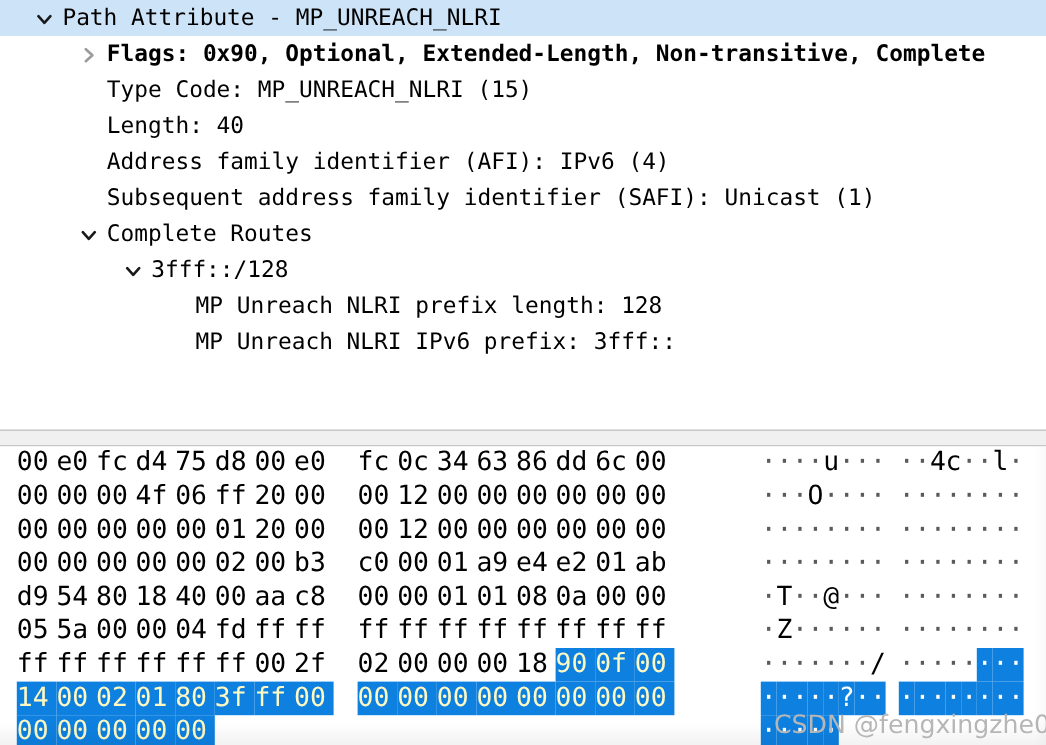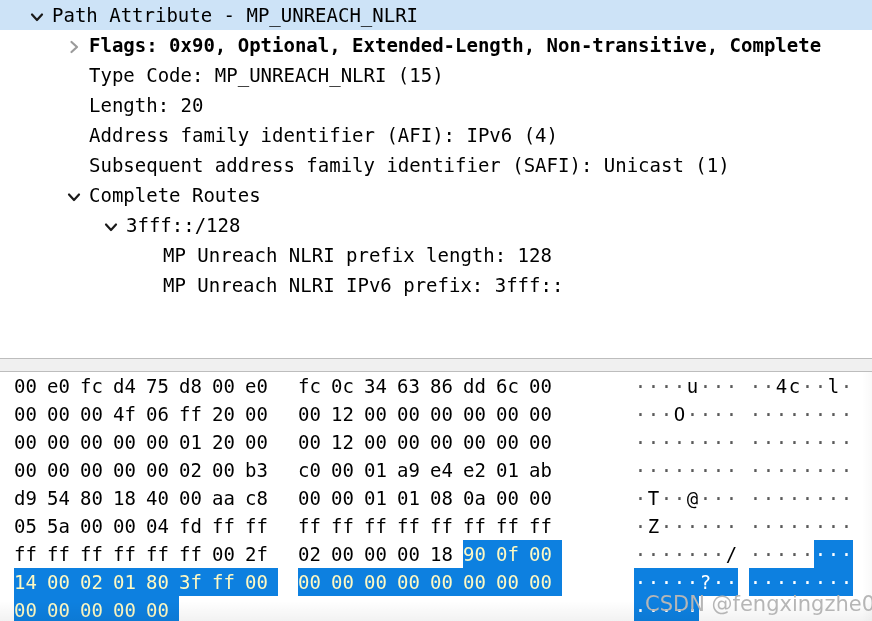--- a/index.html
+++ b/index.html
@@ -86,21 +86,21 @@
     height: 249px;
     background: #ffffff;
     overflow: hidden;
   }
 
   .hex-row {
     position: relative;
     height: 28px;
     line-height: 28px;
     white-space: nowrap;
-    font-size: 19px;
+    font-size: 22px;
     text-decoration: underline;
   }
 
   .hexbytes {
     position: absolute;
     left: 14px;
     top: 0;
     height: 28px;
     line-height: 28px;
     letter-spacing: 0px;
@@ -180,21 +180,21 @@
       <div class="tree-row">
         <span class="tw" style="left: 59px;"><svg width="16" height="16" viewBox="0 0 16 16" aria-hidden="true">
             <path d="M5.5 3 L11 8 L5.5 13" fill="none" stroke="#9b9b9b" stroke-width="2.2" stroke-linecap="round" stroke-linejoin="round"></path>
           </svg></span>
         <span class="tree-label" style="left: 89px; font-weight: bold;">Flags: 0x90, Optional, Extended-Length, Non-transitive, Complete</span>
       </div>
       <div class="tree-row">
         <span class="tree-label" style="left: 89px;">Type Code: MP_UNREACH_NLRI (15)</span>
       </div>
       <div class="tree-row">
-        <span class="tree-label" style="left: 89px;">Length: 20</span>
+        <span class="tree-label" style="left: 89px;">Length: 40</span>
       </div>
       <div class="tree-row">
         <span class="tree-label" style="left: 89px;">Address family identifier (AFI): IPv6 (4)</span>
       </div>
       <div class="tree-row">
         <span class="tree-label" style="left: 89px;">Subsequent address family identifier (SAFI): Unicast (1)</span>
       </div>
       <div class="tree-row">
         <span class="tw" style="left: 59px;"><svg width="16" height="16" viewBox="0 0 16 16" aria-hidden="true">
             <path d="M3 5.5 L8 11 L13 5.5" fill="none" stroke="#1a1a1a" stroke-width="2.2" stroke-linecap="round" stroke-linejoin="round"></path>

